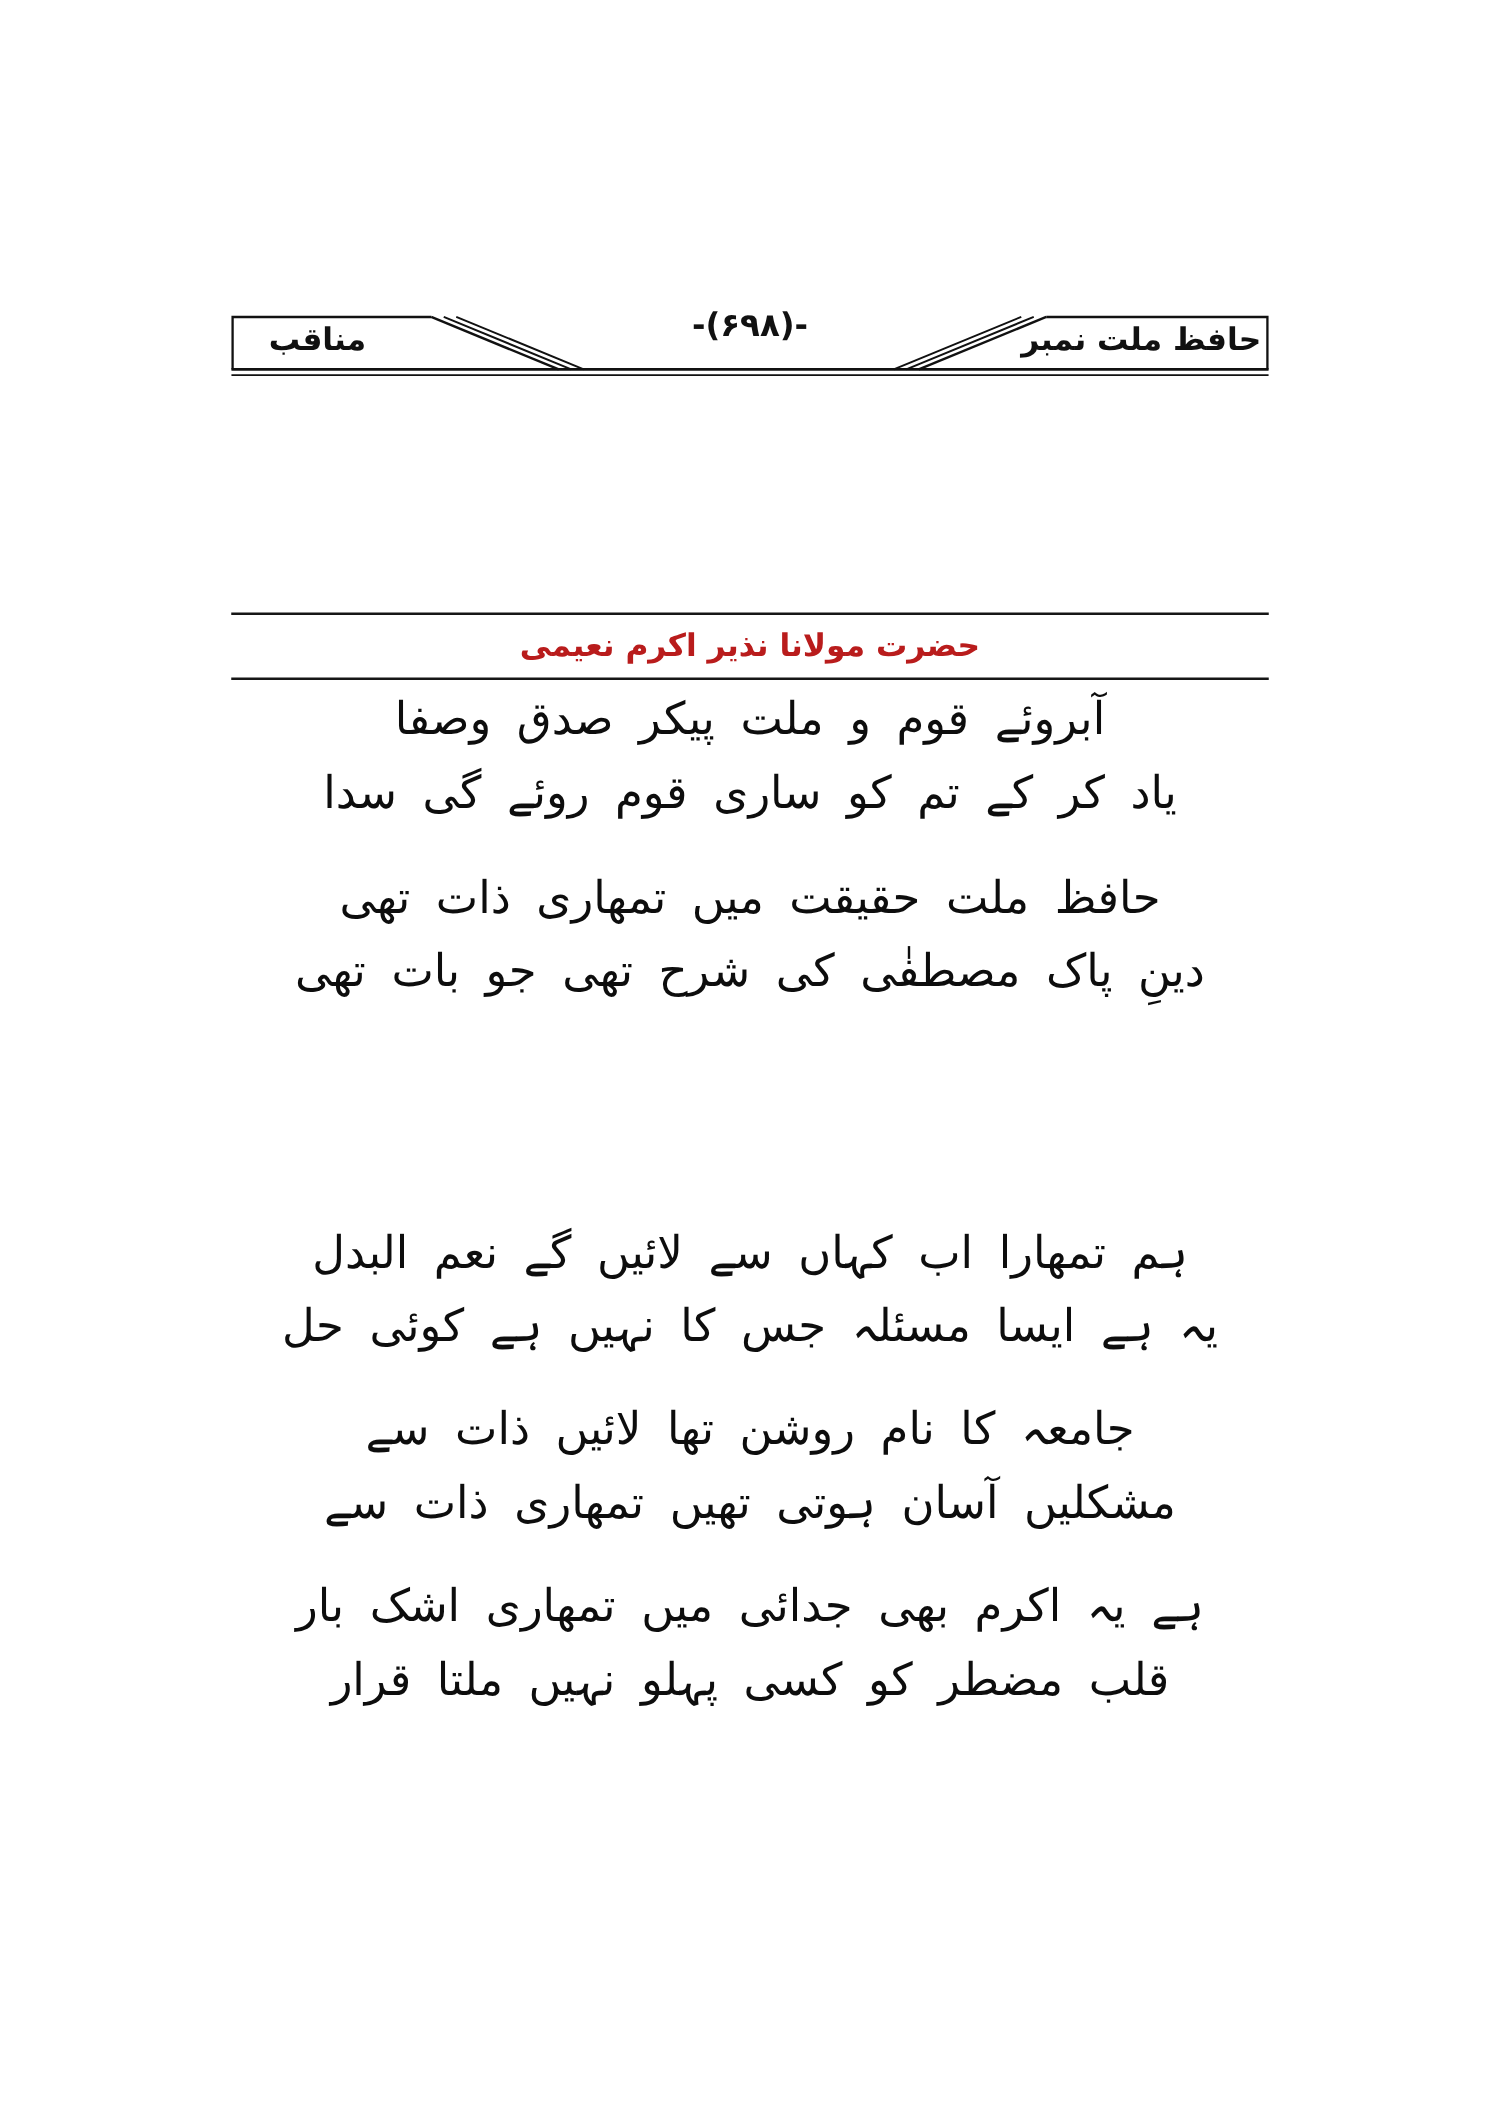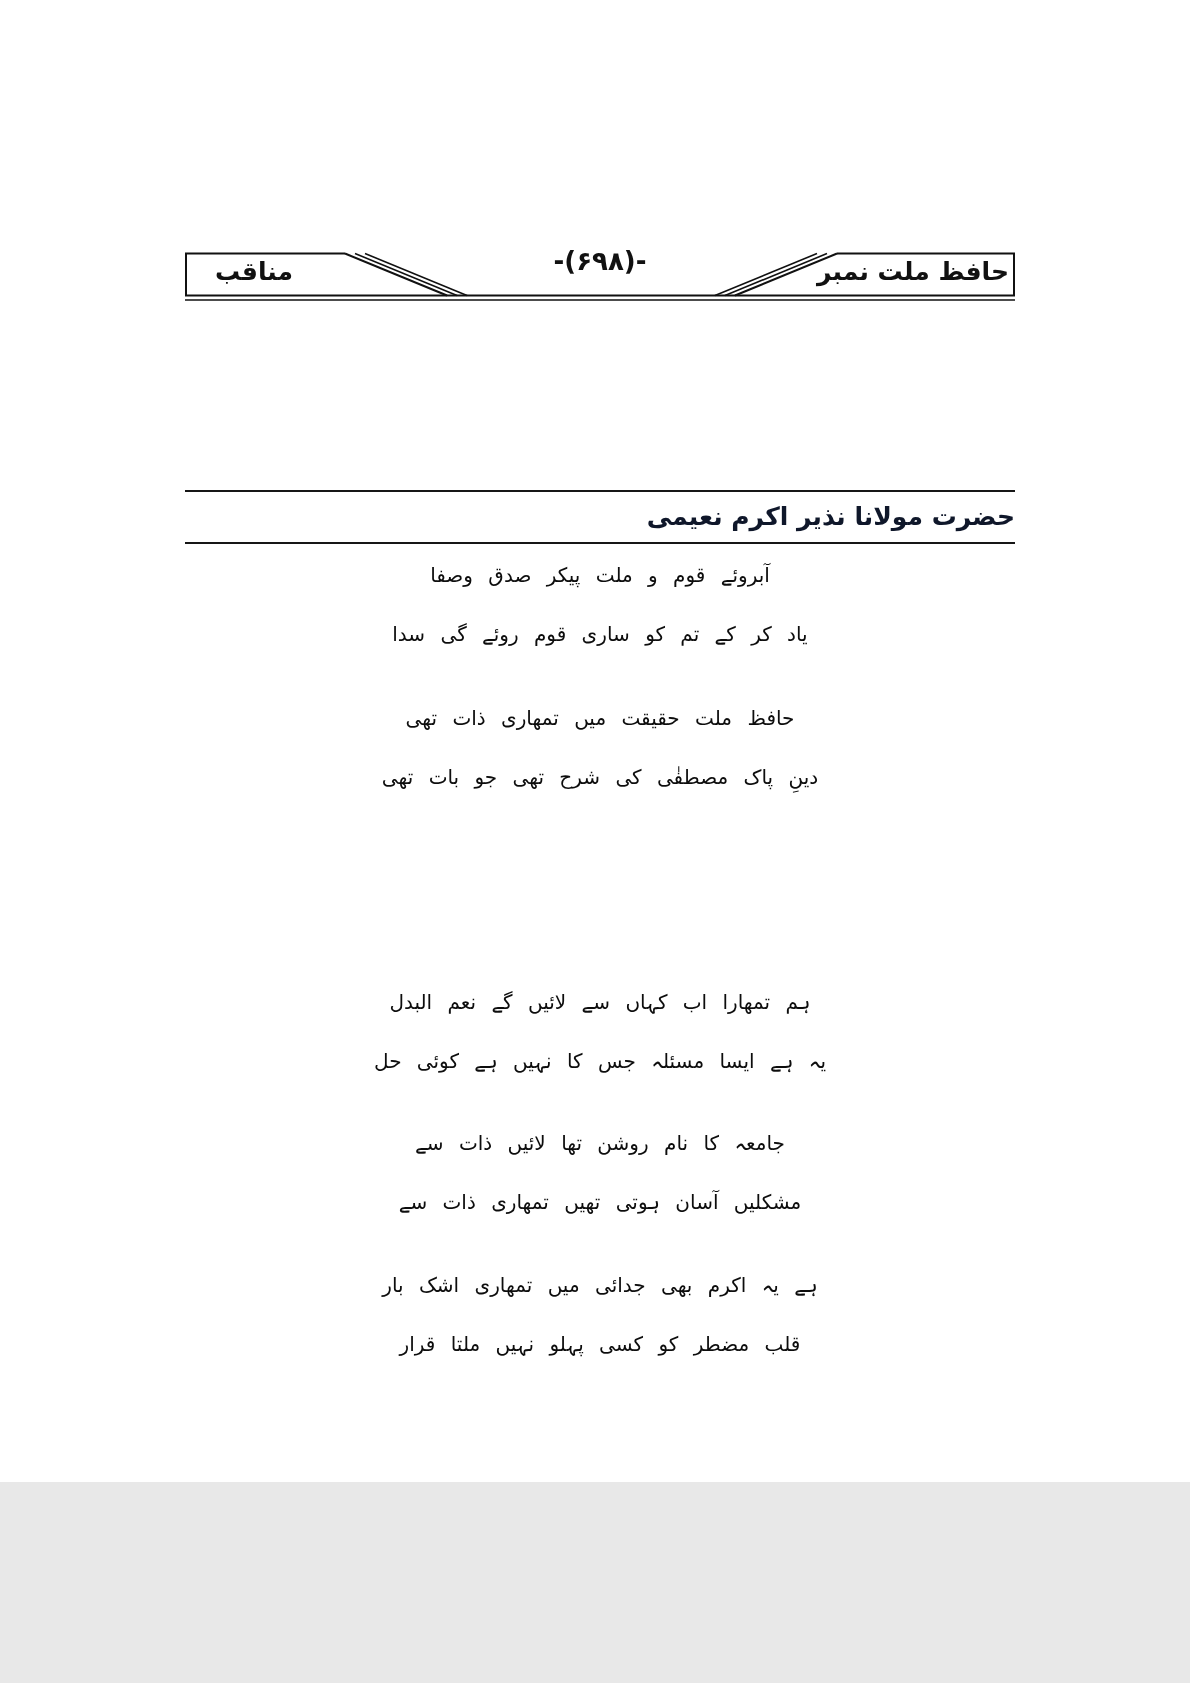--- a/index.html
+++ b/index.html
@@ -3,21 +3,21 @@
 <meta charset="utf-8">
 <style>
   html, body {
     margin: 0;
     padding: 0;
     background: #e8e8e8;
   }
   .page {
     position: relative;
     width: 1190px;
-    height: 1482px;
+    height: 1683px;
     margin: 0 auto;
     background: #ffffff;
     color: #111111;
     font-family: "DejaVu Sans", sans-serif;
     overflow: hidden;
     text-decoration: underline;
   }
 
   
   .header-band {
@@ -79,37 +79,38 @@
     height: 2px;
     background: #161616;
   }
   .rule-top    { top: 490px; }
   .rule-bottom { top: 542px; }
   .byline {
     position: absolute;
     left: 185px;
     top: 494px;
     width: 830px;
+    text-align: center;
     direction: rtl;
     font-size: 25px;
     font-weight: bold;
     line-height: 46px;
-    color: #0f172a;
+    color: #b91c1c;
   }
 
   
   .stanza {
     position: absolute;
     left: 185px;
     width: 830px;
     text-align: center;
     direction: rtl;
   }
   .verse-line {
-    font-size: 20px;
+    font-size: 36px;
     line-height: 59px;
     word-spacing: 9px;
     white-space: nowrap;
     color: #0d0d0d;
   }
   .stanza-1 { top: 546px; }
   .stanza-2 { top: 689px; }
   .stanza-3 { top: 831px; }
   .stanza-4 { top: 973px; }
   .stanza-5 { top: 1114px; }

